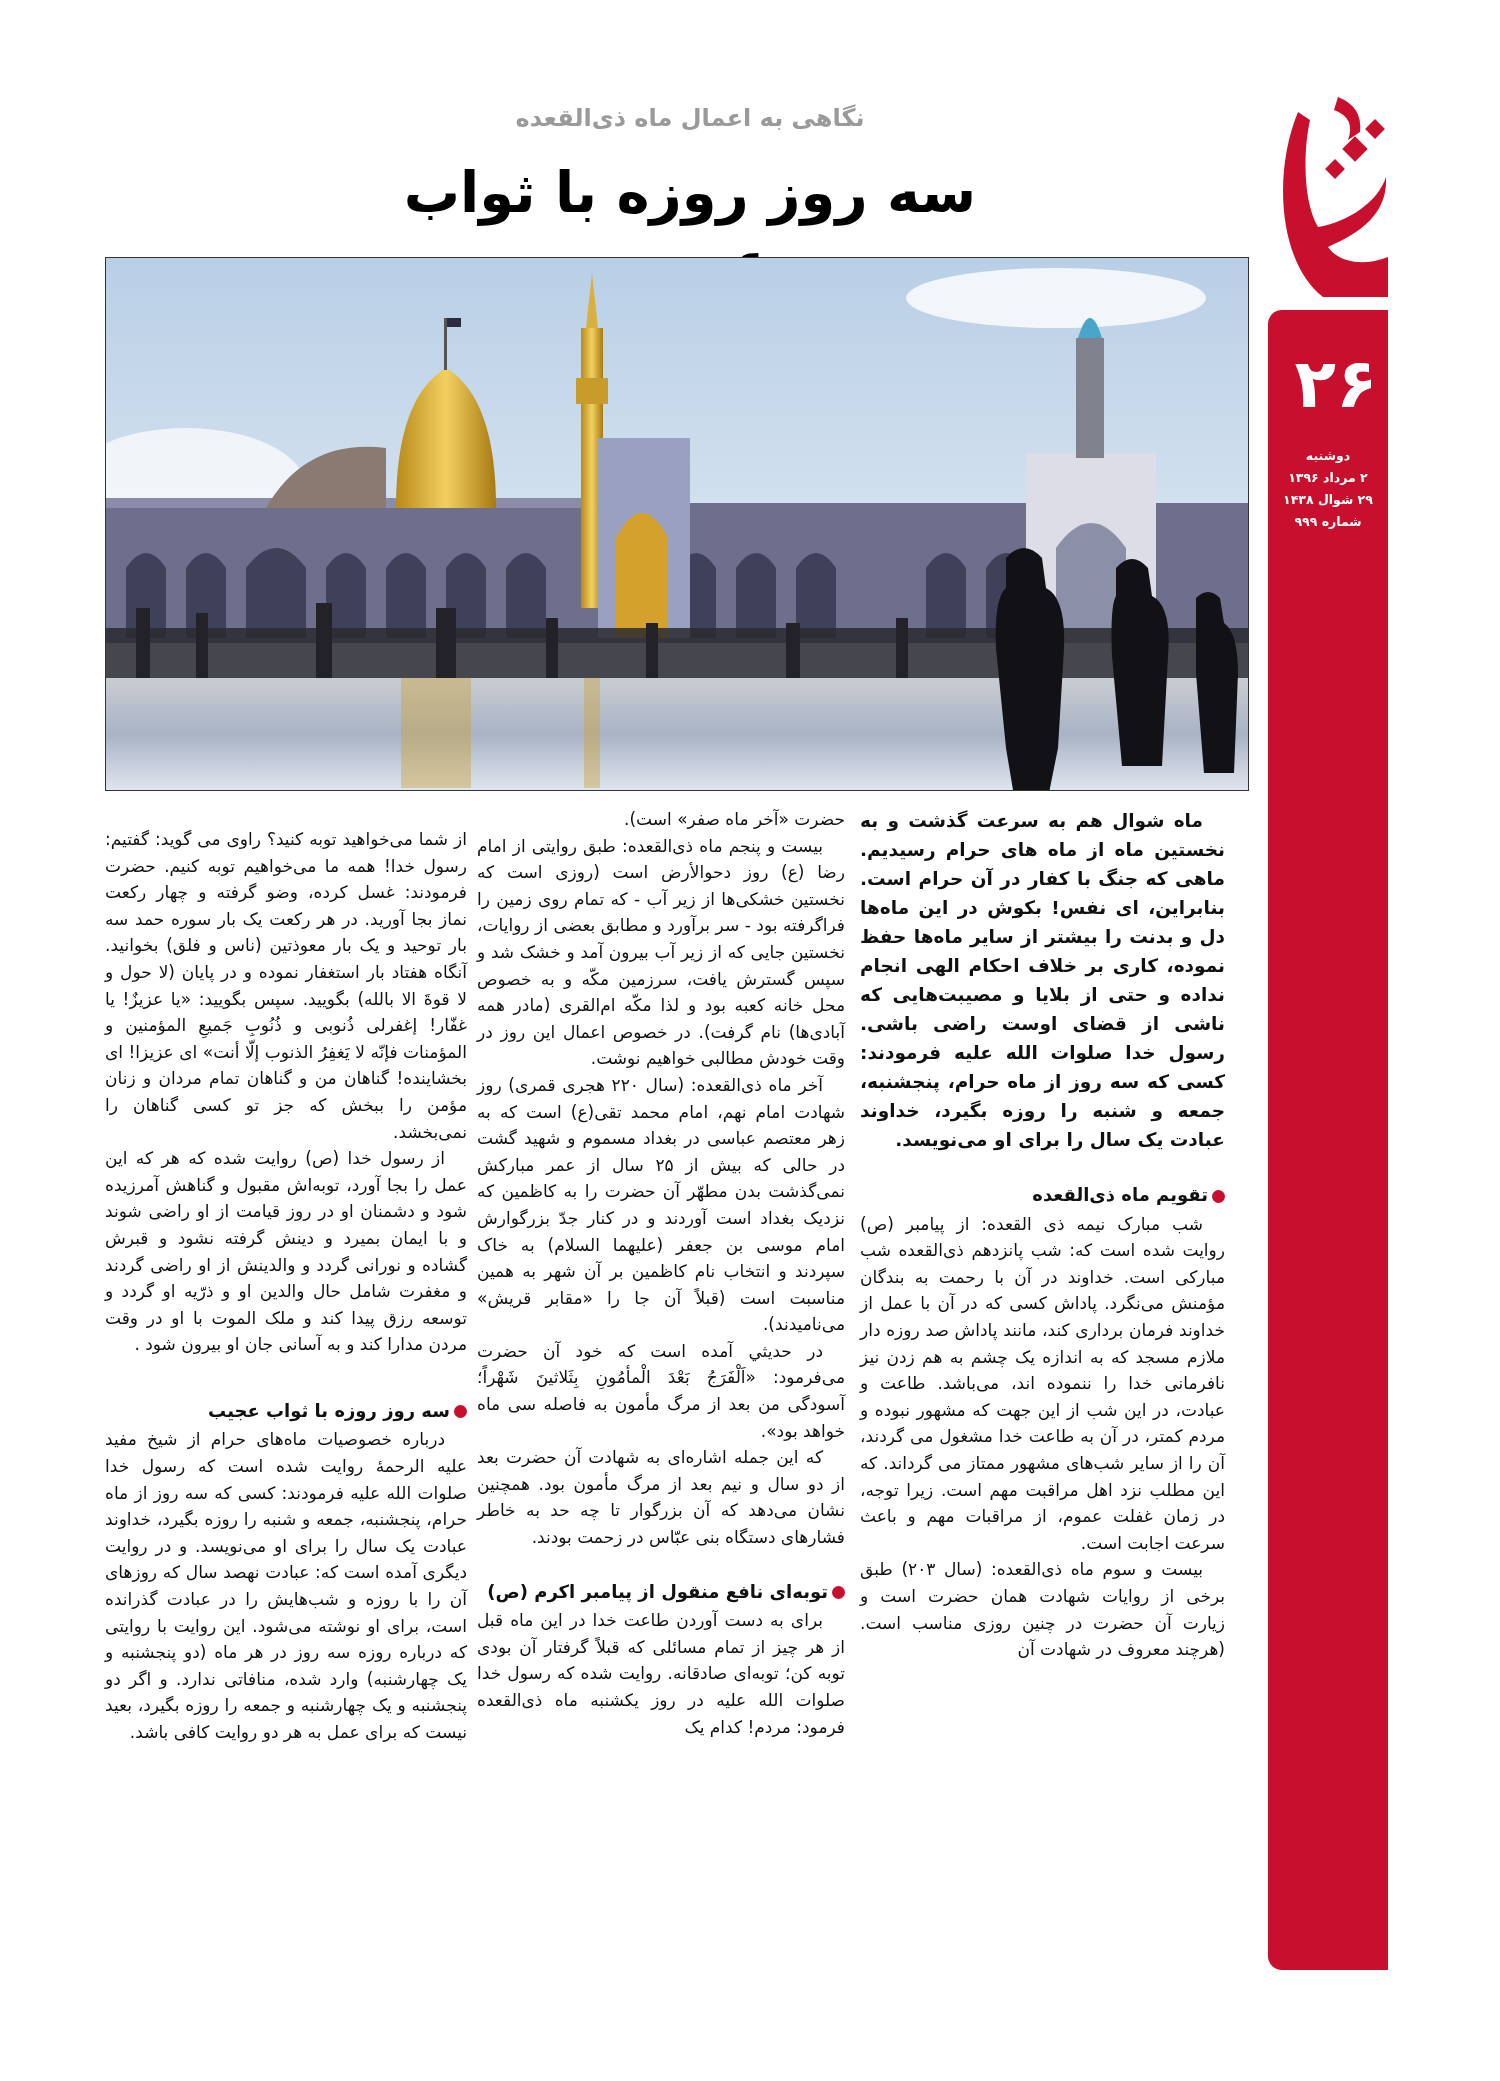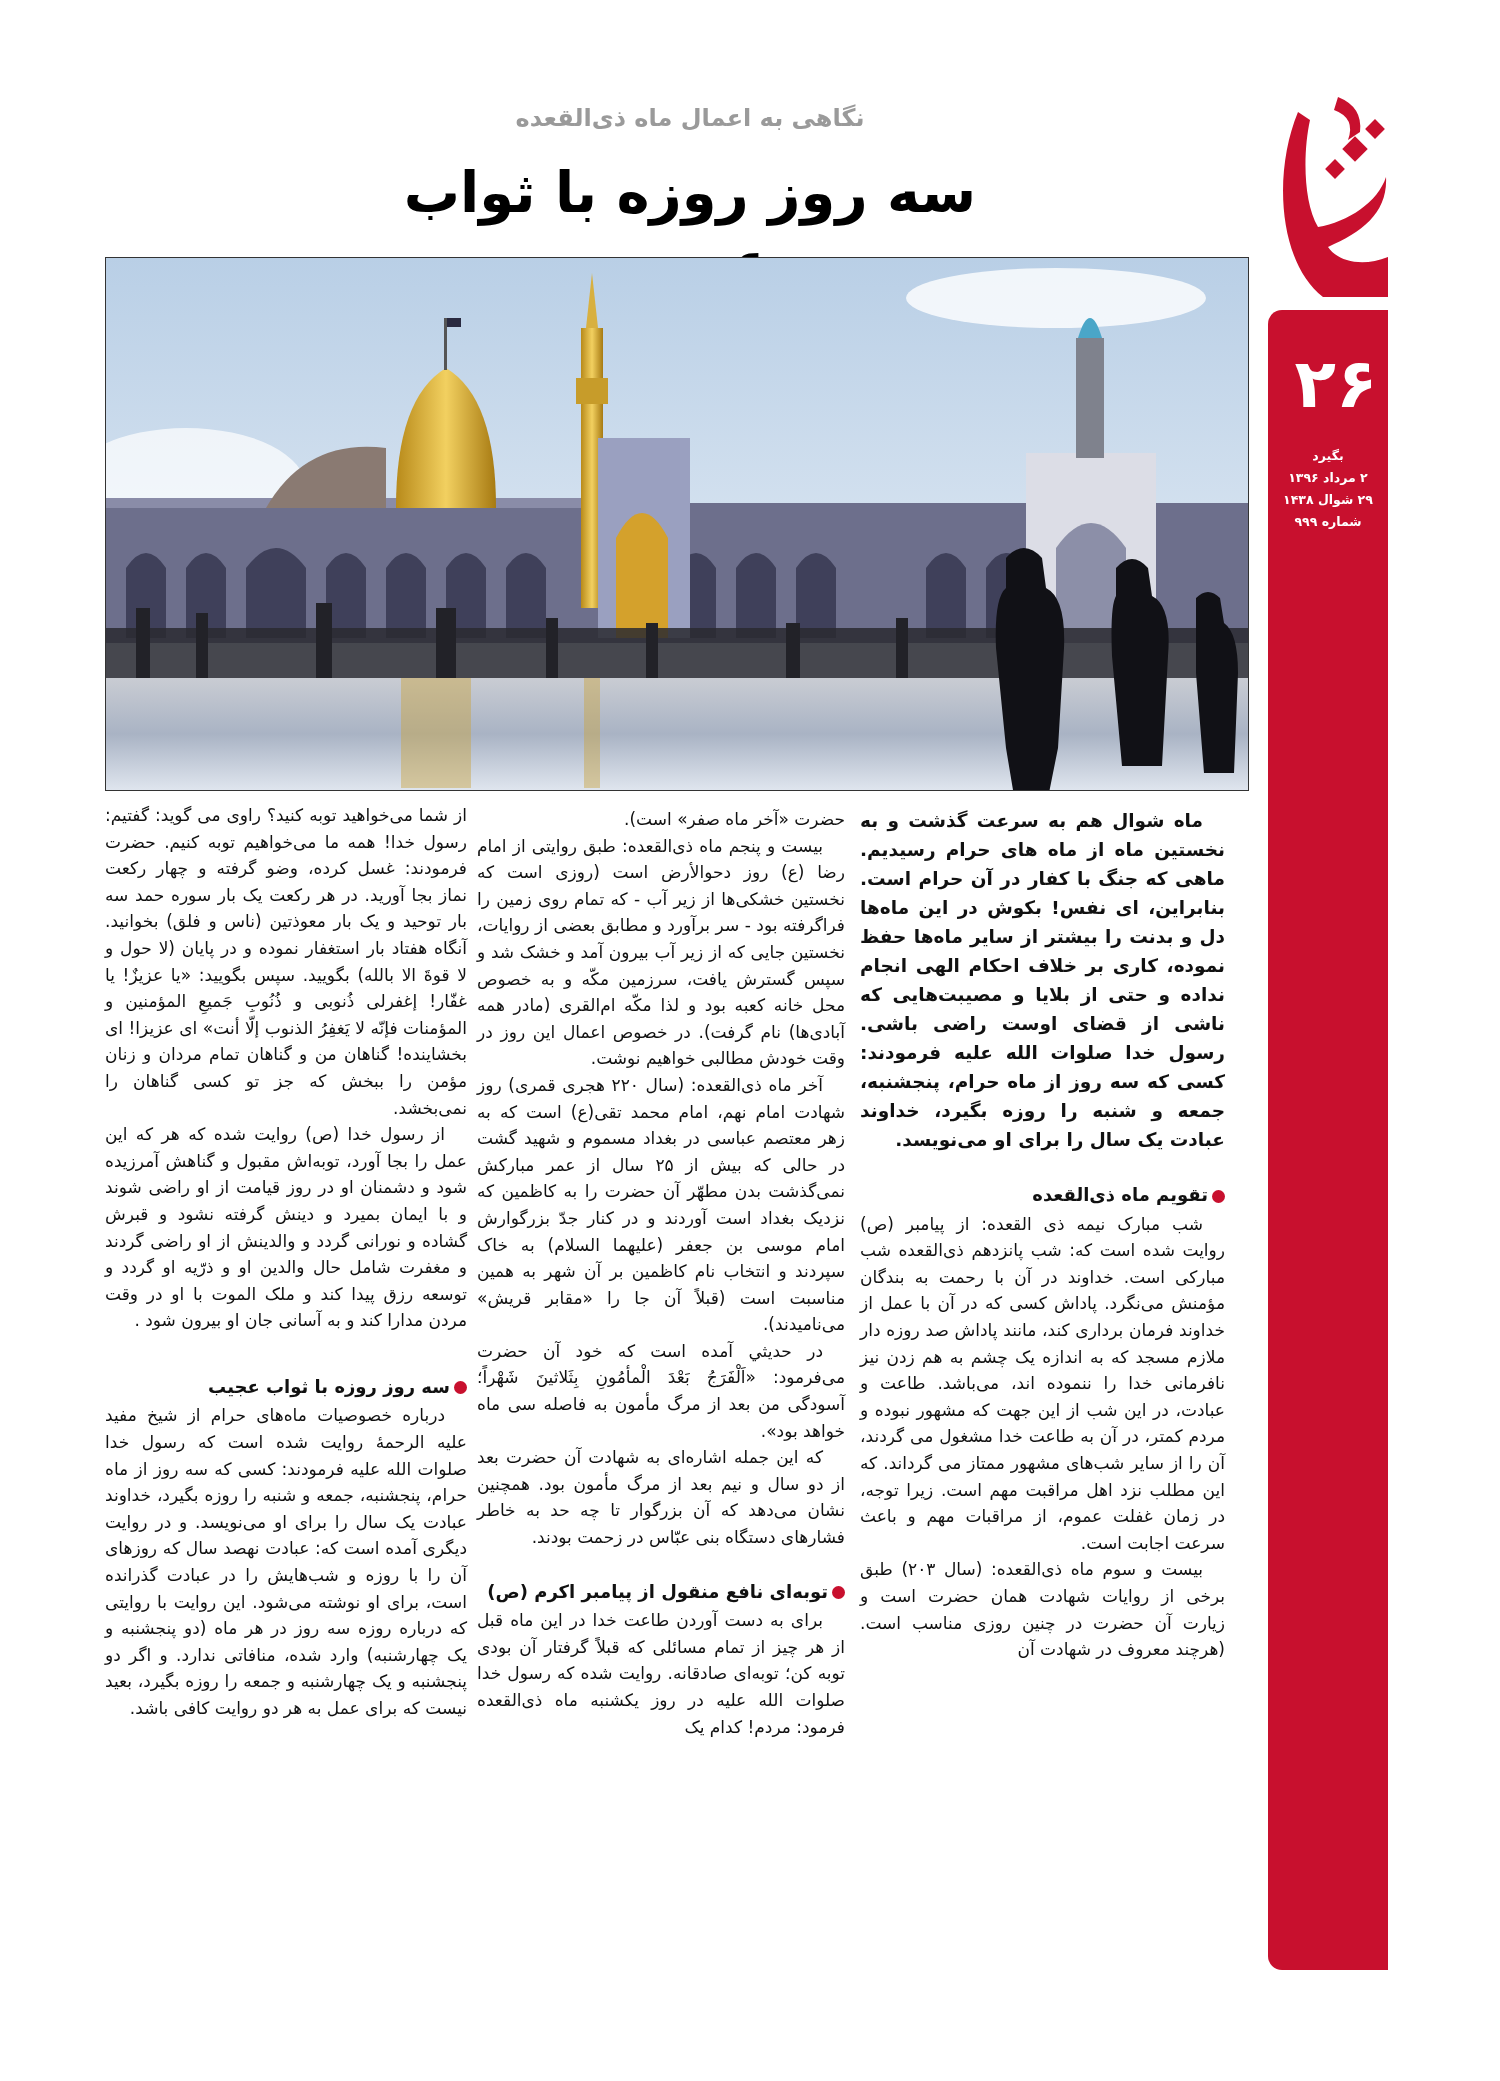--- a/index.html
+++ b/index.html
@@ -12,37 +12,37 @@
   .headline { position:absolute; left:330px; top:158px; width:720px; text-align:center; color:#000; font-weight:bold; font-size:56px; line-height:70px; direction:rtl; letter-spacing:-1px; }
   .photo { position:absolute; left:105px; top:257px; width:1142px; height:532px; overflow:hidden; border:1px solid #333; }
   .col { position:absolute; direction:rtl; text-align:justify; font-size:17px; line-height:26.6px; color:#111; }
   .col p { margin:0; text-indent:22px; }
   .col p.noindent { text-indent:0; }
   .col .lead { font-weight:bold; font-size:18.5px; line-height:29px; text-indent:22px; }
   .col h3 { margin:28px 0 2px 0; font-size:18px; font-weight:bold; text-indent:0; }
   .col h3 .dot { display:inline-block; width:13px; height:13px; border-radius:50%; background:#c8102e; margin-left:4px; vertical-align:middle; }
   .col1 { left:860px; top:806px; width:365px; }
   .col2 { left:477px; top:806px; width:368px; }
-  .col3 { left:105px; top:802px; width:362px; }
+  .col3 { left:105px; top:826px; width:362px; }
 </style>
 </head>
 <body>
 
 <svg class="logo" viewBox="0 0 120 210">
   <path d="M70 5 q25 10 22 35 l-12 8 q8-22-14-30 z" fill="#c8102e"></path>
   <rect x="78" y="48" width="18" height="18" transform="rotate(45 87 57)" fill="#c8102e"></rect>
   <rect x="100" y="30" width="14" height="14" transform="rotate(45 107 37)" fill="#c8102e"></rect>
   <rect x="60" y="70" width="14" height="14" transform="rotate(45 67 77)" fill="#c8102e"></rect>
   <path d="M30 20 C5 80 10 170 55 205 L120 205 L120 165 C95 175 70 170 60 155 C95 140 120 120 118 85 C110 110 80 130 50 135 C35 110 35 60 42 28 Z" fill="#c8102e"></path>
 </svg>
 
 <div class="side-band"></div>
 <div class="issue-num">۲۶</div>
 <div class="issue-meta">
-  <div>بگیرد</div>
+  <div>دوشنبه</div>
   <div>۲ مرداد ۱۳۹۶</div>
   <div>۲۹ شوال ۱۴۳۸</div>
   <div>شماره ۹۹۹</div>
 </div>
 
 <div class="kicker">نگاهی به اعمال ماه ذی‌القعده</div>
 <div class="headline">سه روز روزه با ثواب عجیب</div>
 
 <div class="photo">
   <svg width="1142" height="532" viewBox="0 0 1142 532" preserveAspectRatio="none">

